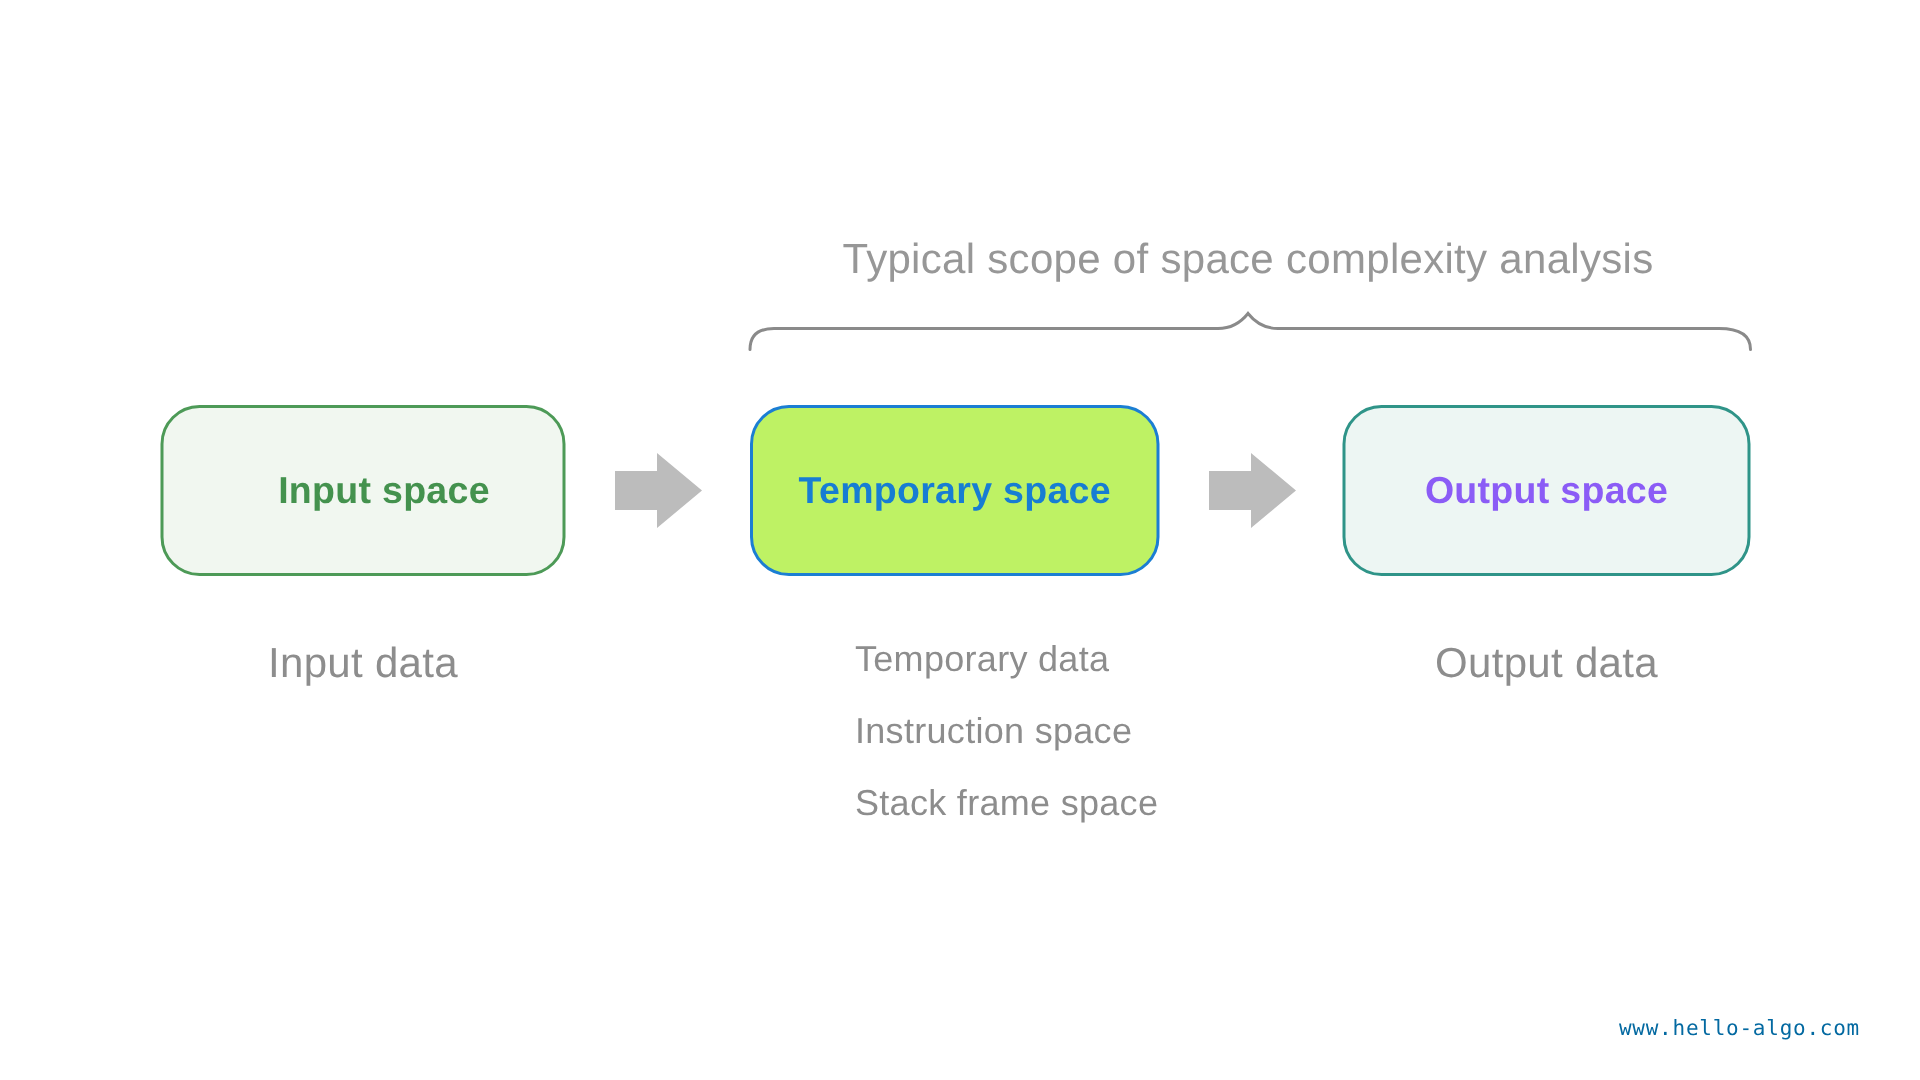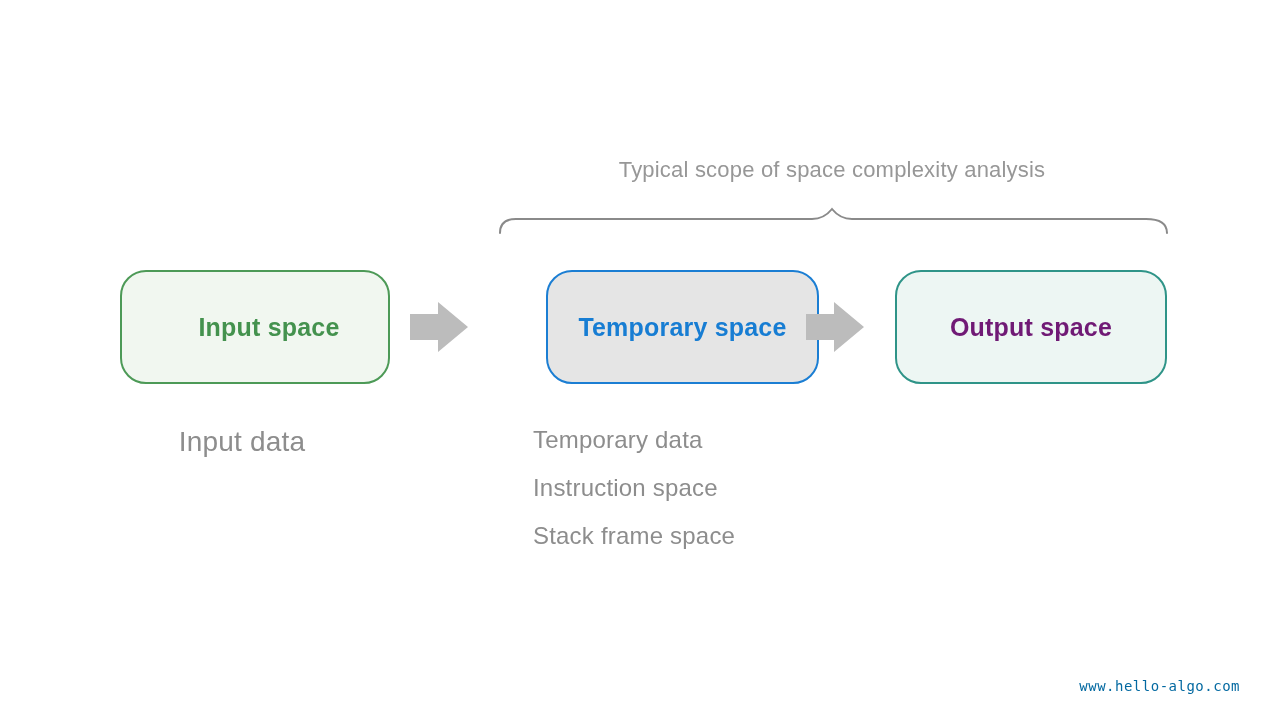--- a/index.html
+++ b/index.html
@@ -14,21 +14,21 @@
     height: 720px;
     background: #ffffff;
     overflow: hidden;
   }
   .diagram-title {
     position: absolute;
     left: 452px;
     top: 157px;
     width: 760px;
     text-align: center;
-    font-size: 22px;
+    font-size: 28px;
     font-weight: 400;
     color: #979797;
     letter-spacing: 0.2px;
   }
   .brace-svg {
     position: absolute;
     left: 495px;
     top: 200px;
   }
   .node-box {
@@ -40,21 +40,21 @@
     border-radius: 26px;
     display: flex;
     align-items: center;
     justify-content: center;
   }
   .node-box .box-label {
     font-size: 25px;
     font-weight: 700;
     letter-spacing: 0.2px;
   }
-  .box-input     { left: 120px; width: 270px; padding-left: 28px; }
+  .box-input     { left: 107px; width: 270px; padding-left: 28px; }
   .box-temporary { left: 500px; width: 273px; }
   .box-output    { left: 895px; width: 272px; }
   .flow-arrow {
     position: absolute;
     top: 302px;
   }
   .arrow-1 { left: 410px; }
   .arrow-2 { left: 806px; }
   .note {
     position: absolute;
@@ -69,20 +69,21 @@
     left: 533px;
     top: 426px;
     font-size: 24px;
     color: #8d8d8d;
     letter-spacing: 0.2px;
   }
   .note-temp-list .temp-line {
     height: 28px;
     margin-bottom: 20px;
     white-space: nowrap;
+    margin-left: 37px;
   }
   .watermark {
     position: absolute;
     right: 40px;
     bottom: 26px;
     font-family: "DejaVu Sans Mono", "Liberation Mono", monospace;
     font-size: 14px;
     color: #0369a1;
     letter-spacing: 0.5px;
   }
@@ -99,36 +100,37 @@
   </svg>
 
   <div class="node-box box-input" style="border-color: rgb(77, 154, 87); background: rgb(241, 247, 240);">
     <span class="box-label" style="color: rgb(68, 146, 78);">Input space</span>
   </div>
 
   <svg class="flow-arrow arrow-1" width="58" height="50" viewBox="0 0 58 50" aria-hidden="true">
     <polygon points="0,12 28,12 28,0 58,25 28,50 28,38 0,38" fill="#bcbcbc"></polygon>
   </svg>
 
-  <div class="node-box box-temporary" style="border-color: rgb(27, 126, 211); background: #e5e5e5; margin-left: 46px;">
+  <div class="node-box box-temporary" style="border-color: rgb(27, 126, 211); background: #bef264;">
     <span class="box-label" style="color: rgb(23, 125, 211);">Temporary space</span>
   </div>
 
   <svg class="flow-arrow arrow-2" width="58" height="50" viewBox="0 0 58 50" aria-hidden="true">
     <polygon points="0,12 28,12 28,0 58,25 28,50 28,38 0,38" fill="#bcbcbc"></polygon>
   </svg>
 
   <div class="node-box box-output" style="border-color: rgb(47, 148, 136); background: rgb(237, 246, 243);">
-    <span class="box-label" style="color: #701a75;">Output space</span>
+    <span class="box-label" style="color: #8b5cf6;">Output space</span>
   </div>
 
   <div class="note note-input">Input data</div>
 
   <div class="note-temp-list">
     <div class="temp-line">Temporary data</div>
     <div class="temp-line">Instruction space</div>
     <div class="temp-line">Stack frame space</div>
   </div>
 
+  <div class="note note-output">Output data</div>
 
   <div class="watermark">www.hello-algo.com</div>
 
 </div>
 
 </body></html>

